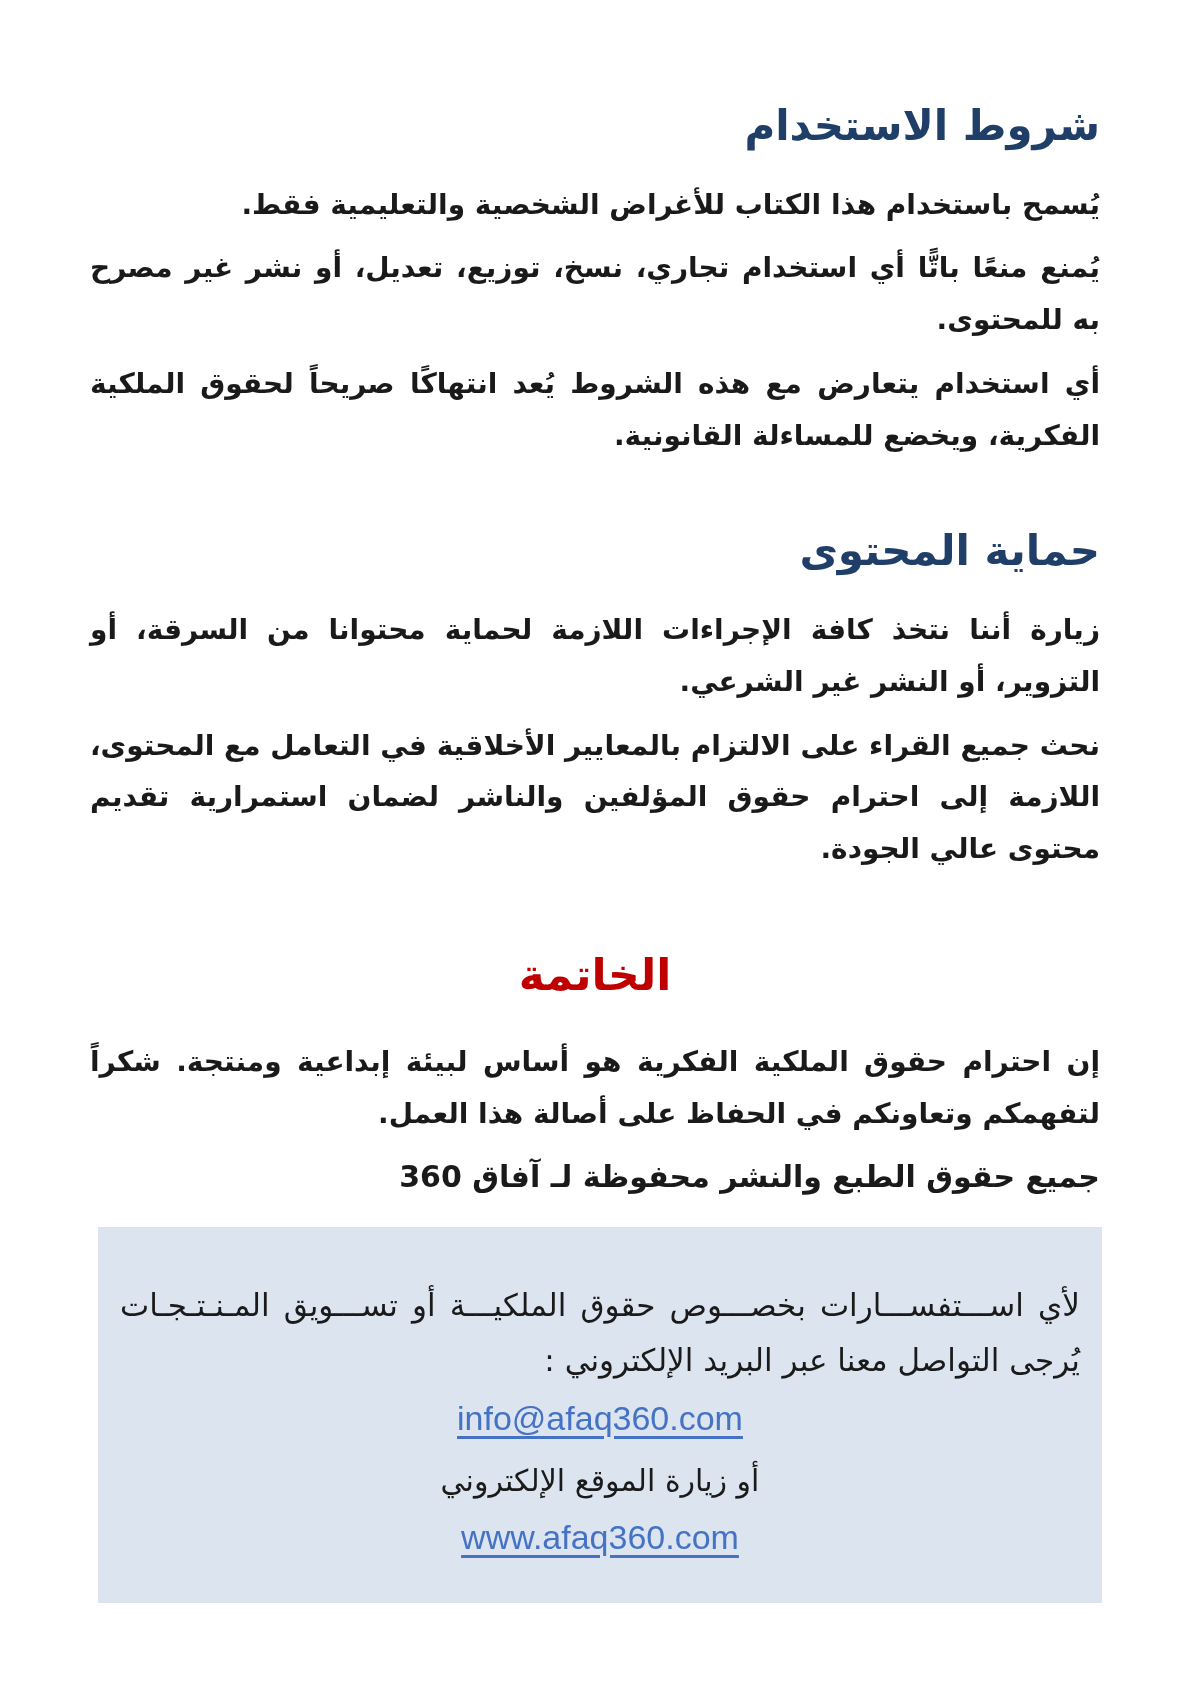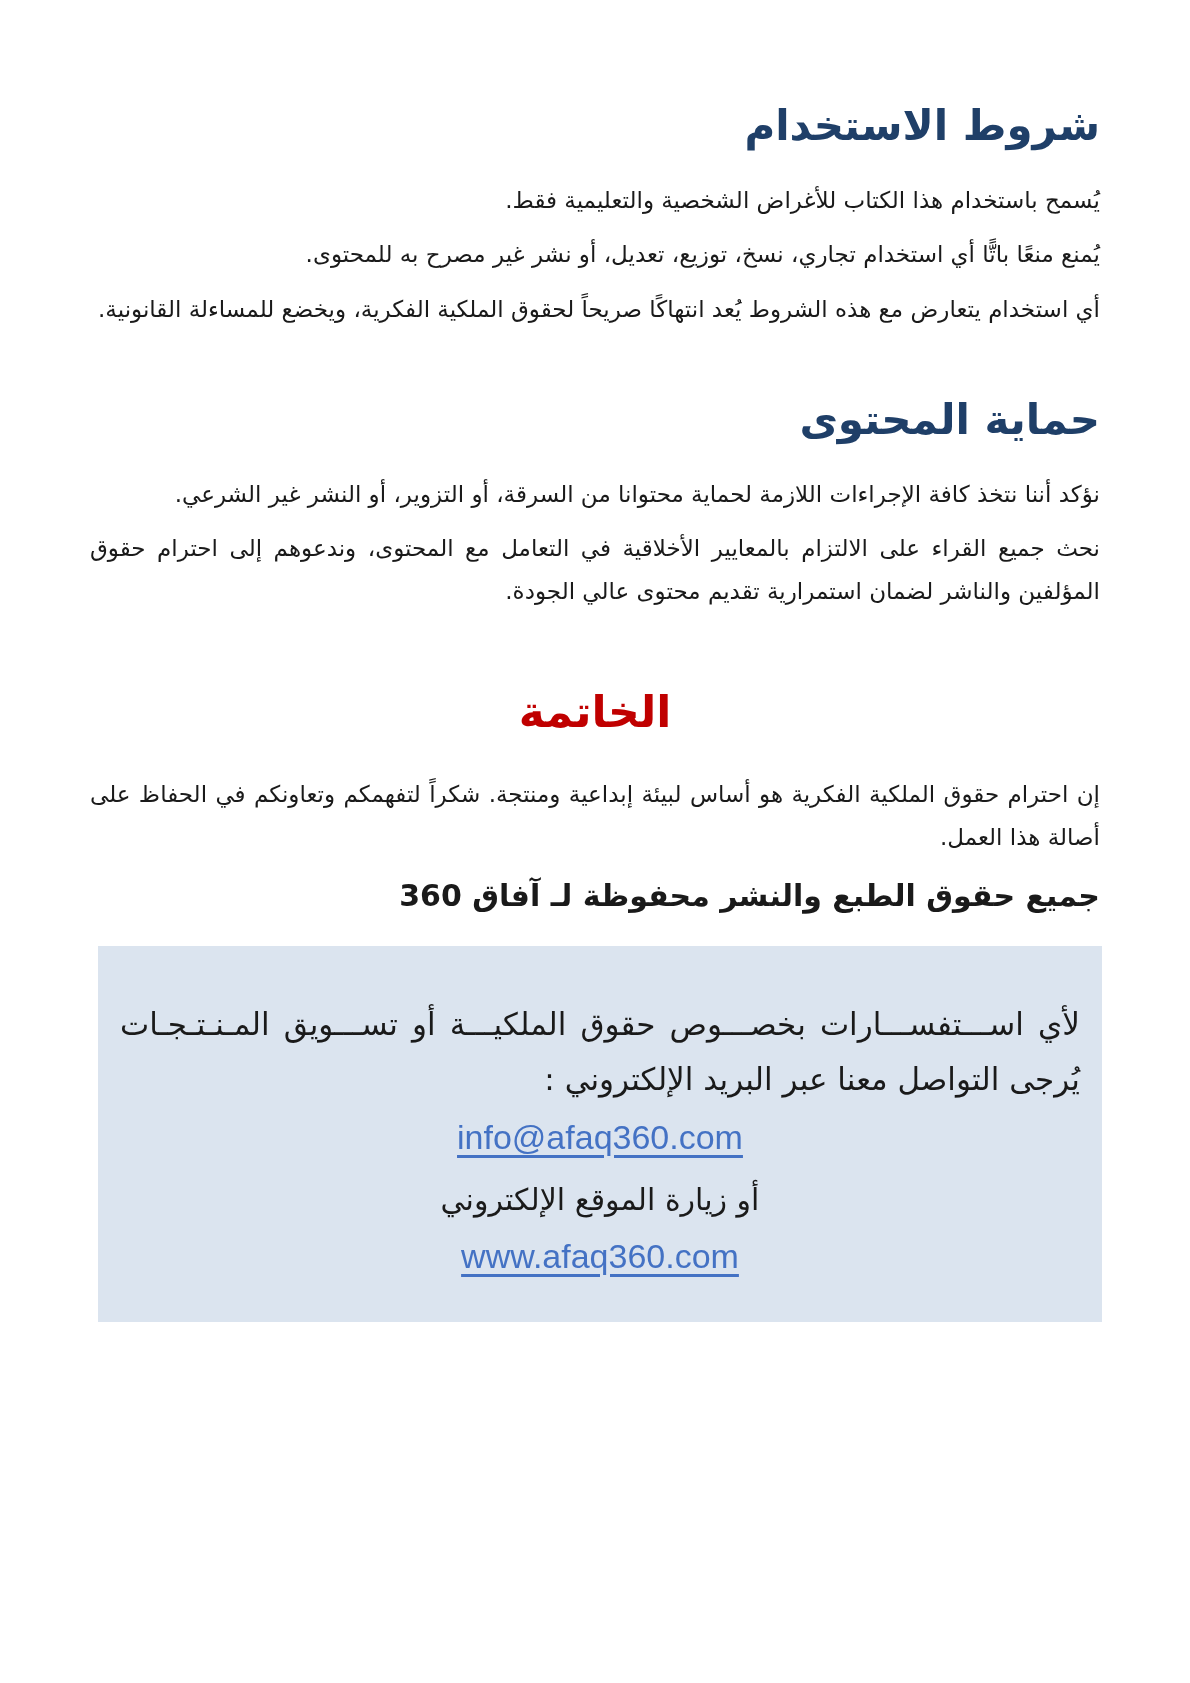--- a/index.html
+++ b/index.html
@@ -29,22 +29,22 @@
   .h-blue.second { margin-top: 64px; }
   .h-red {
     color: var(--heading-red, #C00000);
     font-size: 44px;
     font-weight: bold;
     text-align: center;
     line-height: 1.2;
     margin: 74px 0 34px 0;
   }
   p.body {
-    font-size: 23px;
-    font-weight: normal;
+    font-size: 28px;
+    font-weight: bold;
     line-height: 1.85;
     text-align: justify;
     color: var(--body-text, #1a1a1a);
     margin: 12px 0;
   }
   p.copyright {
     font-size: 30px;
     font-weight: bold;
     text-align: right;
     line-height: 1.6;
@@ -96,22 +96,22 @@
 <div class="page">
 
   <h1 class="h-blue">شروط الاستخدام</h1>
 
   <p class="body">يُسمح باستخدام هذا الكتاب للأغراض الشخصية والتعليمية فقط.</p>
   <p class="body">يُمنع منعًا باتًّا أي استخدام تجاري، نسخ، توزيع، تعديل، أو نشر غير مصرح به للمحتوى.</p>
   <p class="body">أي استخدام يتعارض مع هذه الشروط يُعد انتهاكًا صريحاً لحقوق الملكية الفكرية، ويخضع للمساءلة القانونية.</p>
 
   <h1 class="h-blue second">حماية المحتوى</h1>
 
-  <p class="body">نؤكد أننا نتخذ كافة الإجراءات اللازمة لحماية محتوانا من السرقة، أو التزوير، أو النشر غير الشرعي.</p>
-  <p class="body">نحث جميع القراء على الالتزام بالمعايير الأخلاقية في التعامل مع المحتوى، وندعوهم إلى احترام حقوق المؤلفين والناشر لضمان استمرارية تقديم محتوى عالي الجودة.</p>
+  <p class="body">زيارة أننا نتخذ كافة الإجراءات اللازمة لحماية محتوانا من السرقة، أو التزوير، أو النشر غير الشرعي.</p>
+  <p class="body">نحث جميع القراء على الالتزام بالمعايير الأخلاقية في التعامل مع المحتوى، اللازمة إلى احترام حقوق المؤلفين والناشر لضمان استمرارية تقديم محتوى عالي الجودة.</p>
 
   <h2 class="h-red">الخاتمة</h2>
 
   <p class="body">إن احترام حقوق الملكية الفكرية هو أساس لبيئة إبداعية ومنتجة. شكراً لتفهمكم وتعاونكم في الحفاظ على أصالة هذا العمل.</p>
 
   <p class="copyright">جميع حقوق الطبع والنشر محفوظة لـ آفاق 360</p>
 
   <div class="contact-box">
     <p class="box-line1">لأي اســـتفســـارات بخصـــوص حقوق الملكيـــة أو تســـويق المـنـتـجـات</p>
     <p class="box-line2">يُرجى التواصل معنا عبر البريد الإلكتروني :</p>

